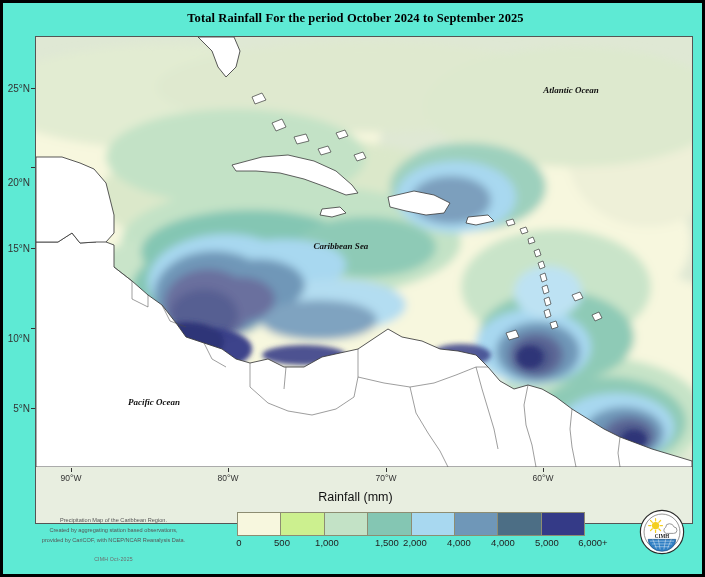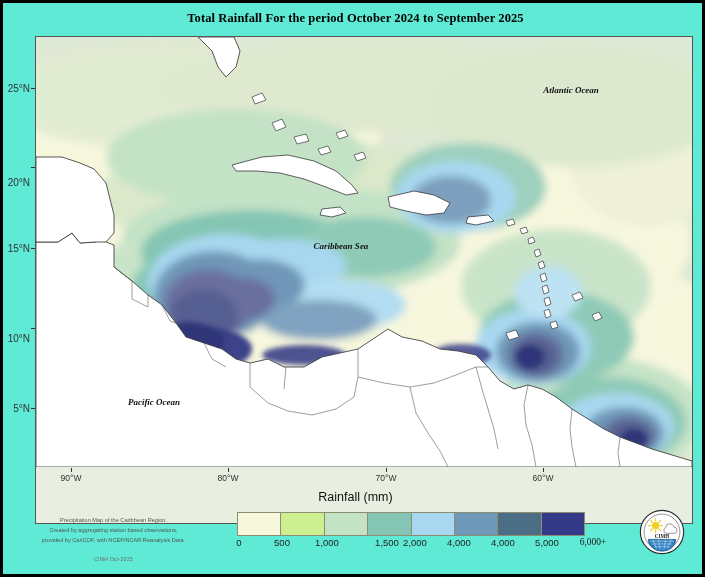--- a/index.html
+++ b/index.html
@@ -240,21 +240,21 @@
       <div style="background: rgb(52, 58, 135);"></div>
     </div>
     <div class="cblab" style="left:2px;">0</div>
     <div class="cblab" style="left:45px;">500</div>
     <div class="cblab" style="left:90px;">1,000</div>
     <div class="cblab" style="left:134px;margin-left:16px;">1,500</div>
     <div class="cblab" style="left:178px;">2,000</div>
     <div class="cblab" style="left:222px;">4,000</div>
     <div class="cblab" style="left:266px;">4,000</div>
     <div class="cblab" style="left:310px;">5,000</div>
-    <div class="cblab" style="left:356px;font-family:Liberation Serif, serif;">6,000+</div>
+    <div class="cblab" style="left:356px;">6,000+</div>
   </div>
 
   <div id="footer">
     <div>Precipitation Map of the Caribbean Region.</div>
     <div>Created by aggregating station based observations,</div>
     <div>provided by CariCOF, with NCEP/NCAR Reanalysis Data.</div>
   </div>
   <div id="stamp">CIMH Oct-2025</div>
 
   <svg id="logo" viewBox="0 0 100 100">

